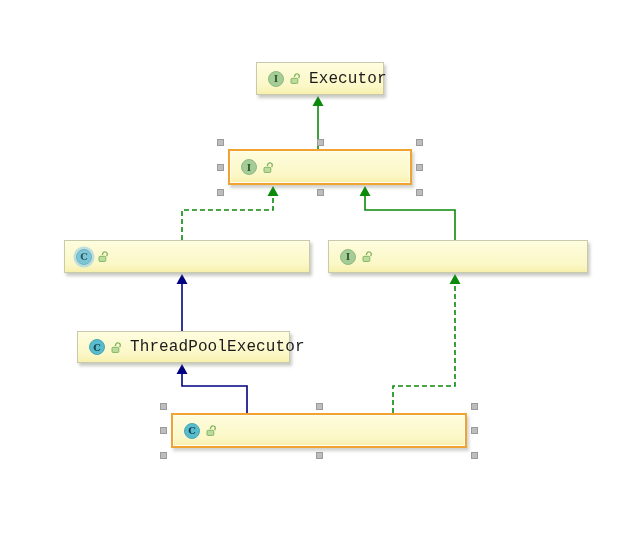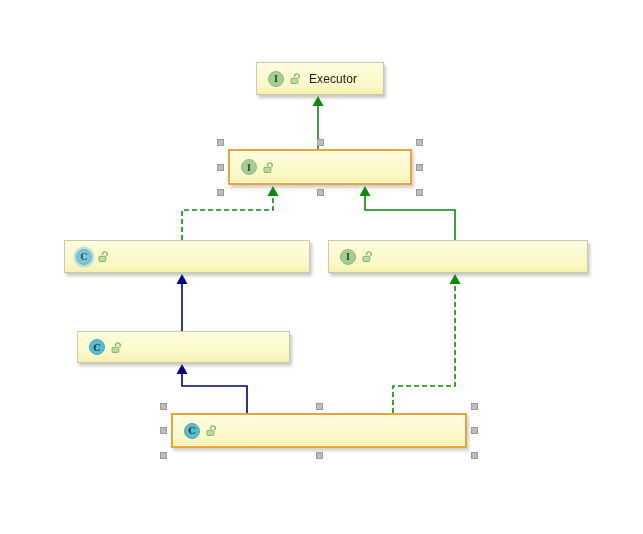--- a/index.html
+++ b/index.html
@@ -64,23 +64,24 @@
     border: 1px solid #6db4c4;
     color: #2a5763;
     box-shadow: 0 0 0 2.5px rgba(170,214,228,0.75);
   }
   .lock-icon {
     margin-left: 6px;
     flex: none;
   }
   .node-label {
     margin-left: 8px;
-    font-size: 12px;
+    font-size: 16px;
     color: #1b1b1b;
     letter-spacing: 0.1px;
+    font-family: Liberation Mono, monospace;
   }
   .handle {
     position: absolute;
     width: 7px;
     height: 7px;
     background: #bdbdbd;
     border: 1px solid #9b9b9b;
     box-sizing: border-box;
   }
 </style>
@@ -160,20 +161,21 @@
       </svg>
     </div>
     <div class="node" style="left: 77px; top: 331px; width: 213px; height: 32px;">
       <span class="kind-icon cls">C</span>
       <svg class="lock-icon" width="11" height="13" viewBox="0 0 12 13" xmlns="http://www.w3.org/2000/svg">
         <g transform="rotate(18 9.2 6.5)">
           <path d="M4.4 6.4 V4.6 a2.5 2.5 0 0 1 5 0 V6.2" fill="none" stroke="#7db25a" stroke-width="1.4"></path>
         </g>
         <rect x="1.1" y="6.3" width="7.4" height="5.6" rx="1.1" fill="#bcdb9e" stroke="#7db25a" stroke-width="1"></rect>
       </svg>
+      <span class="node-label">ThreadPoolExecutor</span>
     </div>
     <div class="node selected" style="left: 171px; top: 413px; width: 296px; height: 35px;">
       <span class="kind-icon cls">C</span>
       <svg class="lock-icon" width="11" height="13" viewBox="0 0 12 13" xmlns="http://www.w3.org/2000/svg">
         <g transform="rotate(18 9.2 6.5)">
           <path d="M4.4 6.4 V4.6 a2.5 2.5 0 0 1 5 0 V6.2" fill="none" stroke="#7db25a" stroke-width="1.4"></path>
         </g>
         <rect x="1.1" y="6.3" width="7.4" height="5.6" rx="1.1" fill="#bcdb9e" stroke="#7db25a" stroke-width="1"></rect>
       </svg>
     </div>

